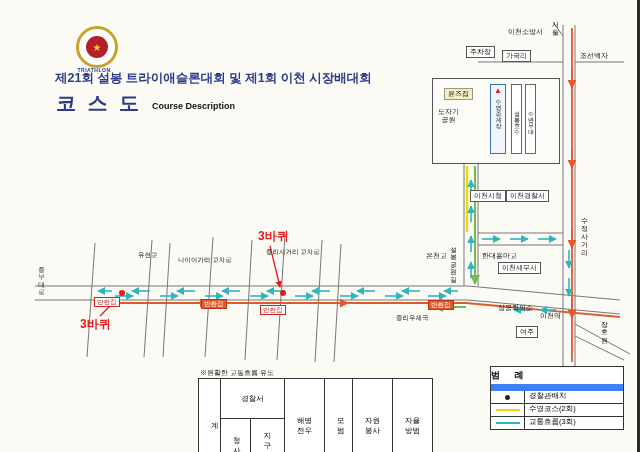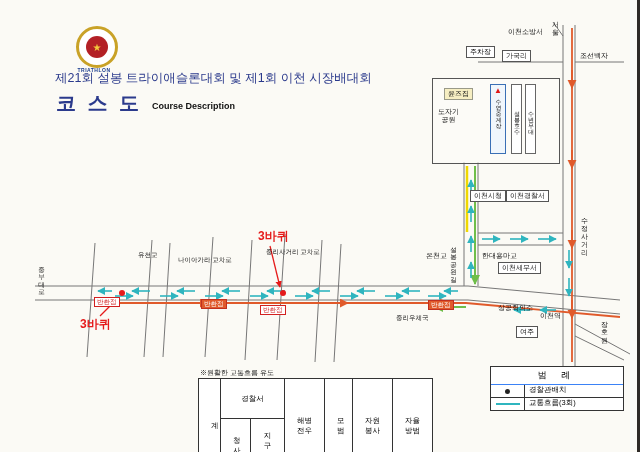--- a/index.html
+++ b/index.html
@@ -8,21 +8,21 @@
   svg.mapcanvas{position:absolute;left:0;top:0;z-index:1}
   .edge{position:absolute;right:0;top:0;width:3px;height:100%;background:#2e2a26;z-index:8}
 
   .logo{position:absolute;left:76px;top:26px;width:36px;height:36px;border-radius:50%;
         border:3px solid #c9a227;background:#fff;display:flex;align-items:center;justify-content:center;z-index:3}
   .logo-inner{width:22px;height:22px;border-radius:50%;background:#b32025;color:#f3c93d;
         font-size:10px;display:flex;align-items:center;justify-content:center}
   .logo-text{position:absolute;left:62px;top:67px;width:64px;text-align:center;font-size:5px;
         font-weight:bold;color:#1a3c8f;letter-spacing:.5px;z-index:3}
 
-  .title{position:absolute;left:55px;top:70px;font-size:12.5px;font-weight:normal;color:#2b3a8c;z-index:3;white-space:nowrap}
+  .title{position:absolute;left:55px;top:70px;font-size:12.5px;font-weight:bold;color:#2b3a8c;z-index:3;white-space:nowrap}
   .heading{position:absolute;left:56px;top:90px;font-size:20px;font-weight:bold;letter-spacing:3px;color:#2b3a8c;z-index:3}
   .subheading{position:absolute;left:152px;top:101px;font-size:9px;font-weight:bold;color:#111;z-index:3}
 
   .lbl{position:absolute;z-index:3;font-size:7px;color:#111;line-height:1.15;white-space:nowrap}
   .sm{font-size:6.5px}
   .v{writing-mode:vertical-rl;letter-spacing:1px}
   .box{border:1px solid #555;background:#fff;padding:1px 3px}
   .ybox{background:#f6eec2;border-color:#998}
   .pre{white-space:pre-line;text-align:center}
 
@@ -40,21 +40,21 @@
   .turn.fill{background:#e05a2b;border-color:#c03020;color:#fff}
   .lap{position:absolute;z-index:5;font-weight:bold;font-size:12px;color:#e51a1a;white-space:nowrap}
 
   .note{position:absolute;left:200px;top:368px;font-size:7px;color:#222;z-index:3}
 
   .support{position:absolute;left:198px;top:378px;z-index:3;border-collapse:collapse;table-layout:fixed;
         width:234px;font-size:7.5px;background:#fff}
   .support td{border:1px solid #333;text-align:center;padding:12px;height:15px}
 
   .legend{position:absolute;left:490px;top:366px;width:132px;z-index:3;border:1.2px solid #333;background:#fff;font-size:7.5px}
-  .legend-title{border-bottom:1px solid #3b82f6;text-align:center;font-weight:normal;letter-spacing:6px;padding:2px 0;font-size:9px}
+  .legend-title{border-bottom:7px solid #3b82f6;font-weight:bold;letter-spacing:6px;padding:2px 0;font-size:9px}
   .legend-row{display:flex;align-items:flex-start;border-bottom:1px solid #333;height:12px}
   .legend-row:last-child{border-bottom:none}
   .sw{width:34px;border-right:1px solid #333;height:100%;display:flex;align-items:center;justify-content:center;box-sizing:border-box}
   .ll{padding-left:4px;white-space:nowrap}
   .line{width:24px;height:2.5px;display:inline-block}
   .dot{width:5px;height:5px;border-radius:50%;display:inline-block}
 </style>
 </head>
 <body>
 
@@ -245,19 +245,25 @@
   <div class="legend">
     <div class="legend-title">범 례</div>
     <div class="legend-row">
       <span class="sw">
           <span class="dot" style="background-color: rgb(34, 34, 34);"></span>
         </span>
       <span class="ll">경찰관배치</span>
     </div>
     <div class="legend-row">
       <span class="sw">
+          <span class="line" style="background-color: rgb(240, 216, 0);"></span>
+        </span>
+      <span class="ll">수영코스(2회)</span>
+    </div>
+    <div class="legend-row">
+      <span class="sw">
           <span class="line" style="background-color: rgb(47, 181, 191);"></span>
         </span>
       <span class="ll">교통흐름(3회)</span>
     </div>
   </div>
 
 </div>
 
 </body></html>

